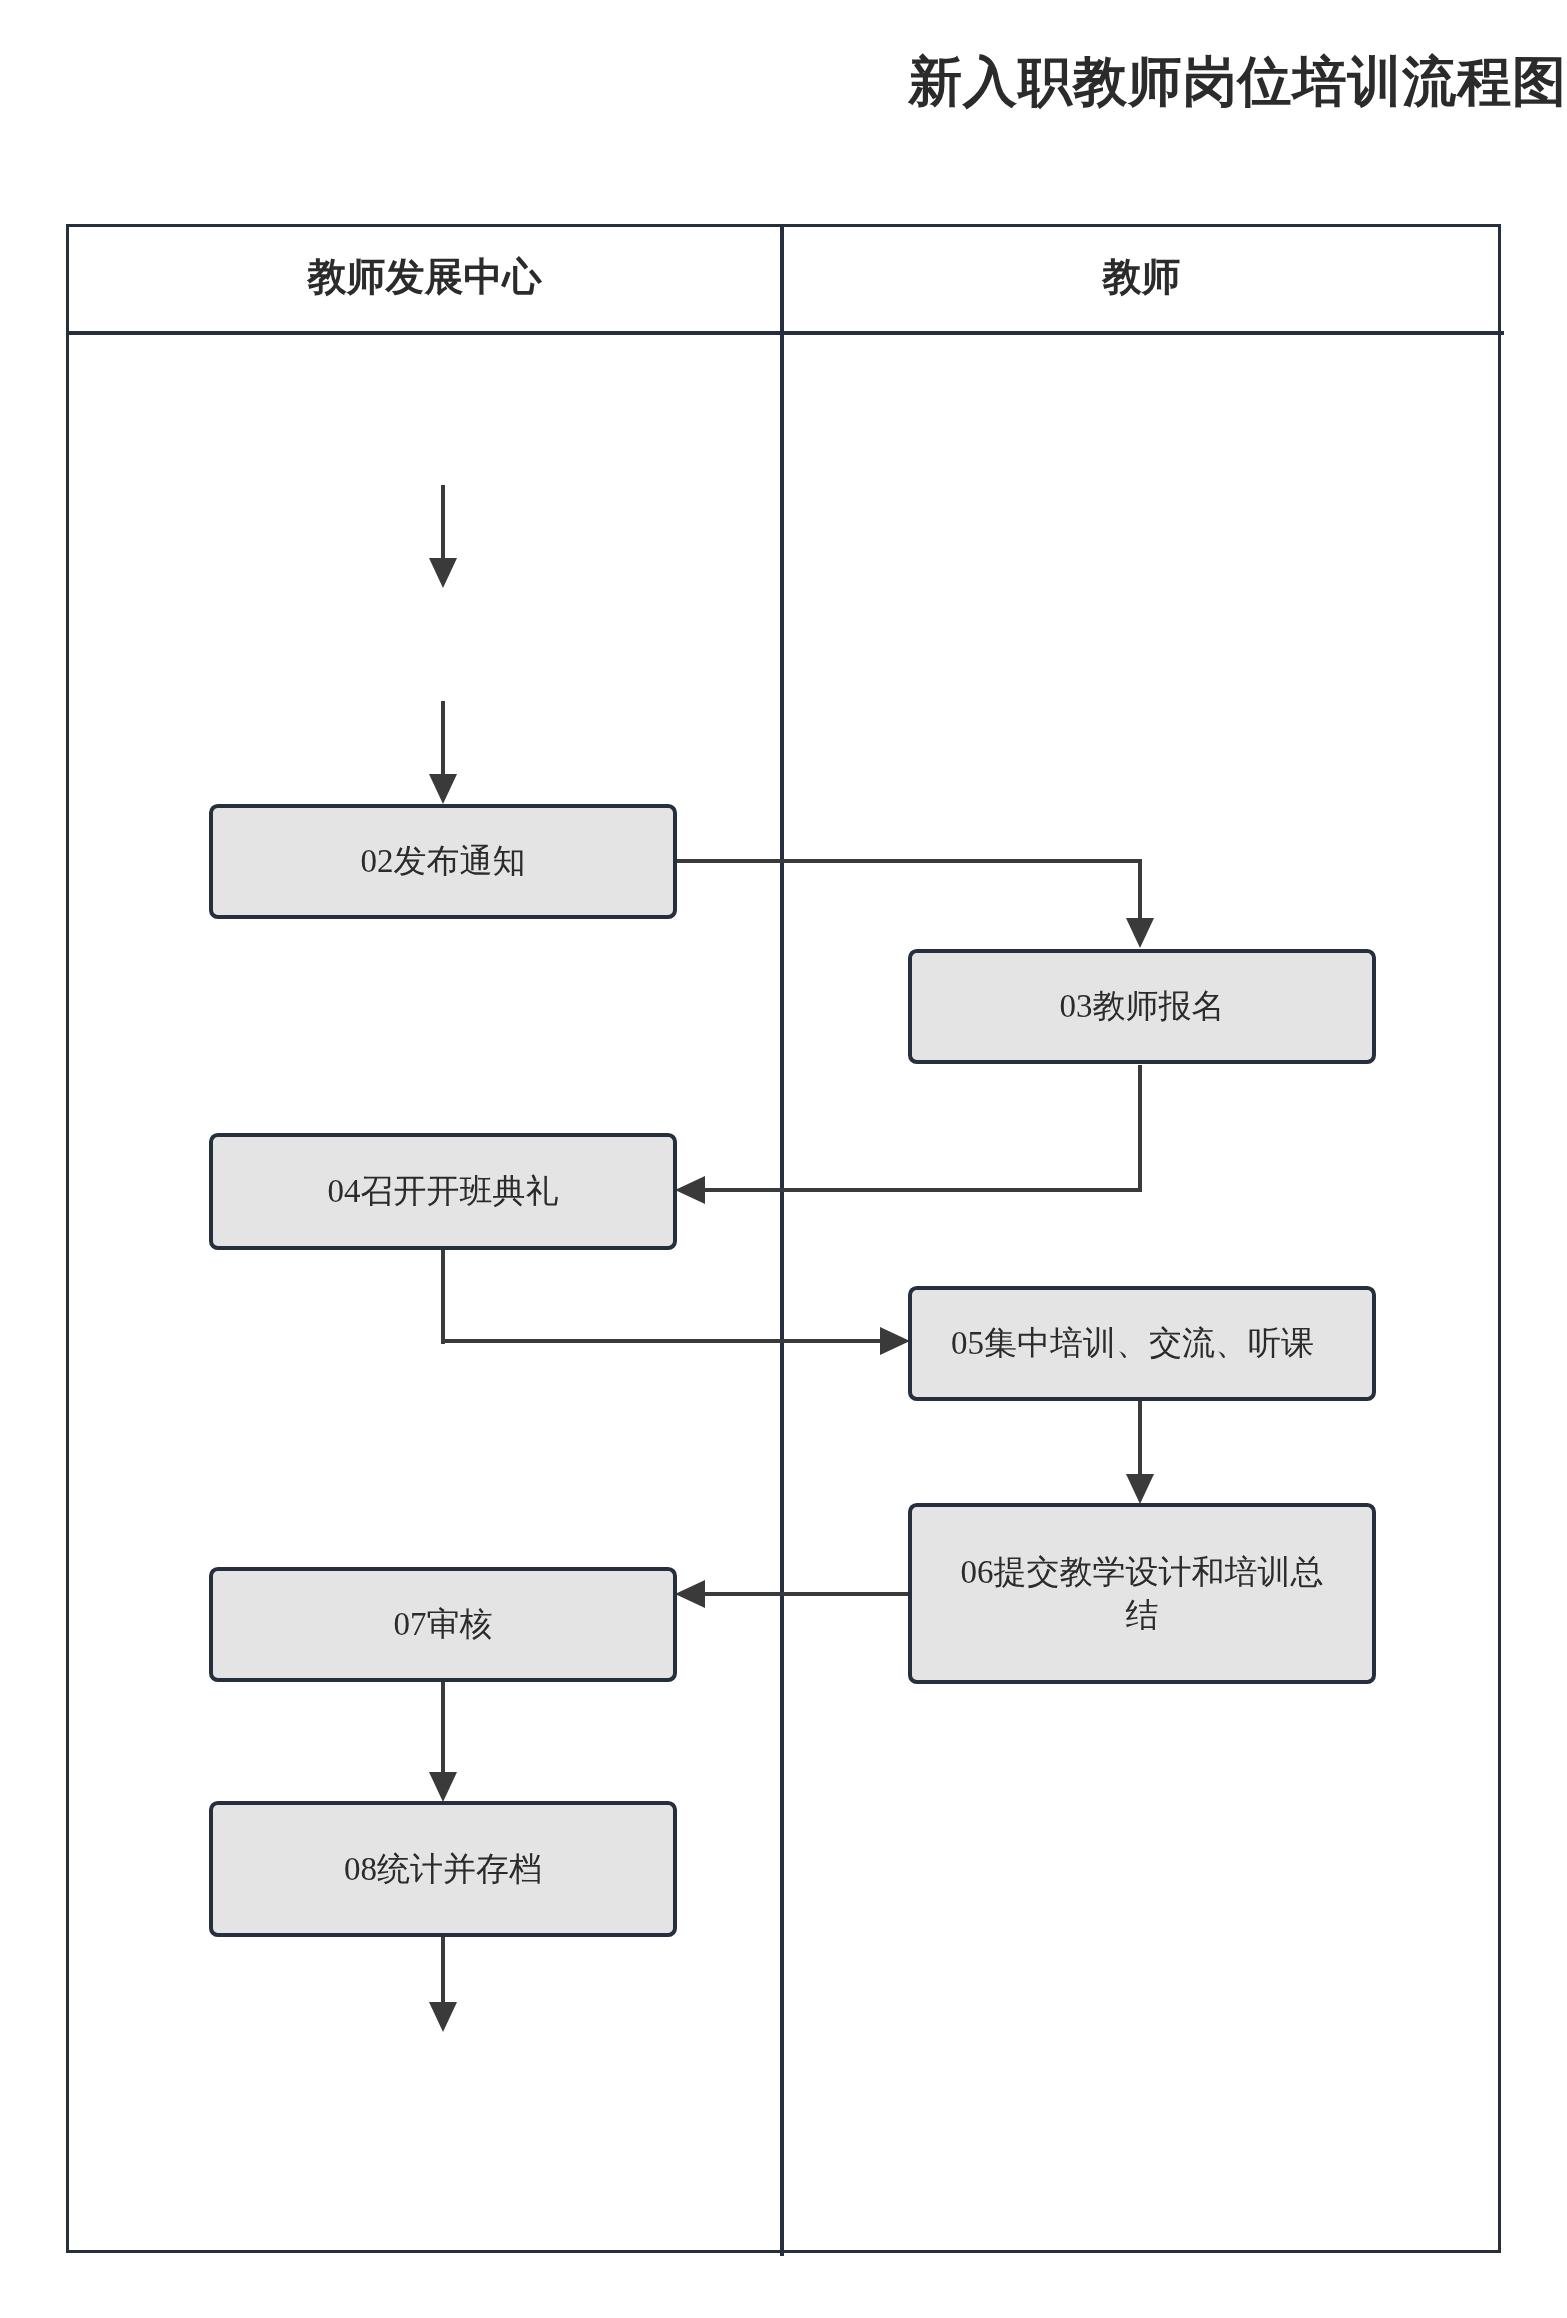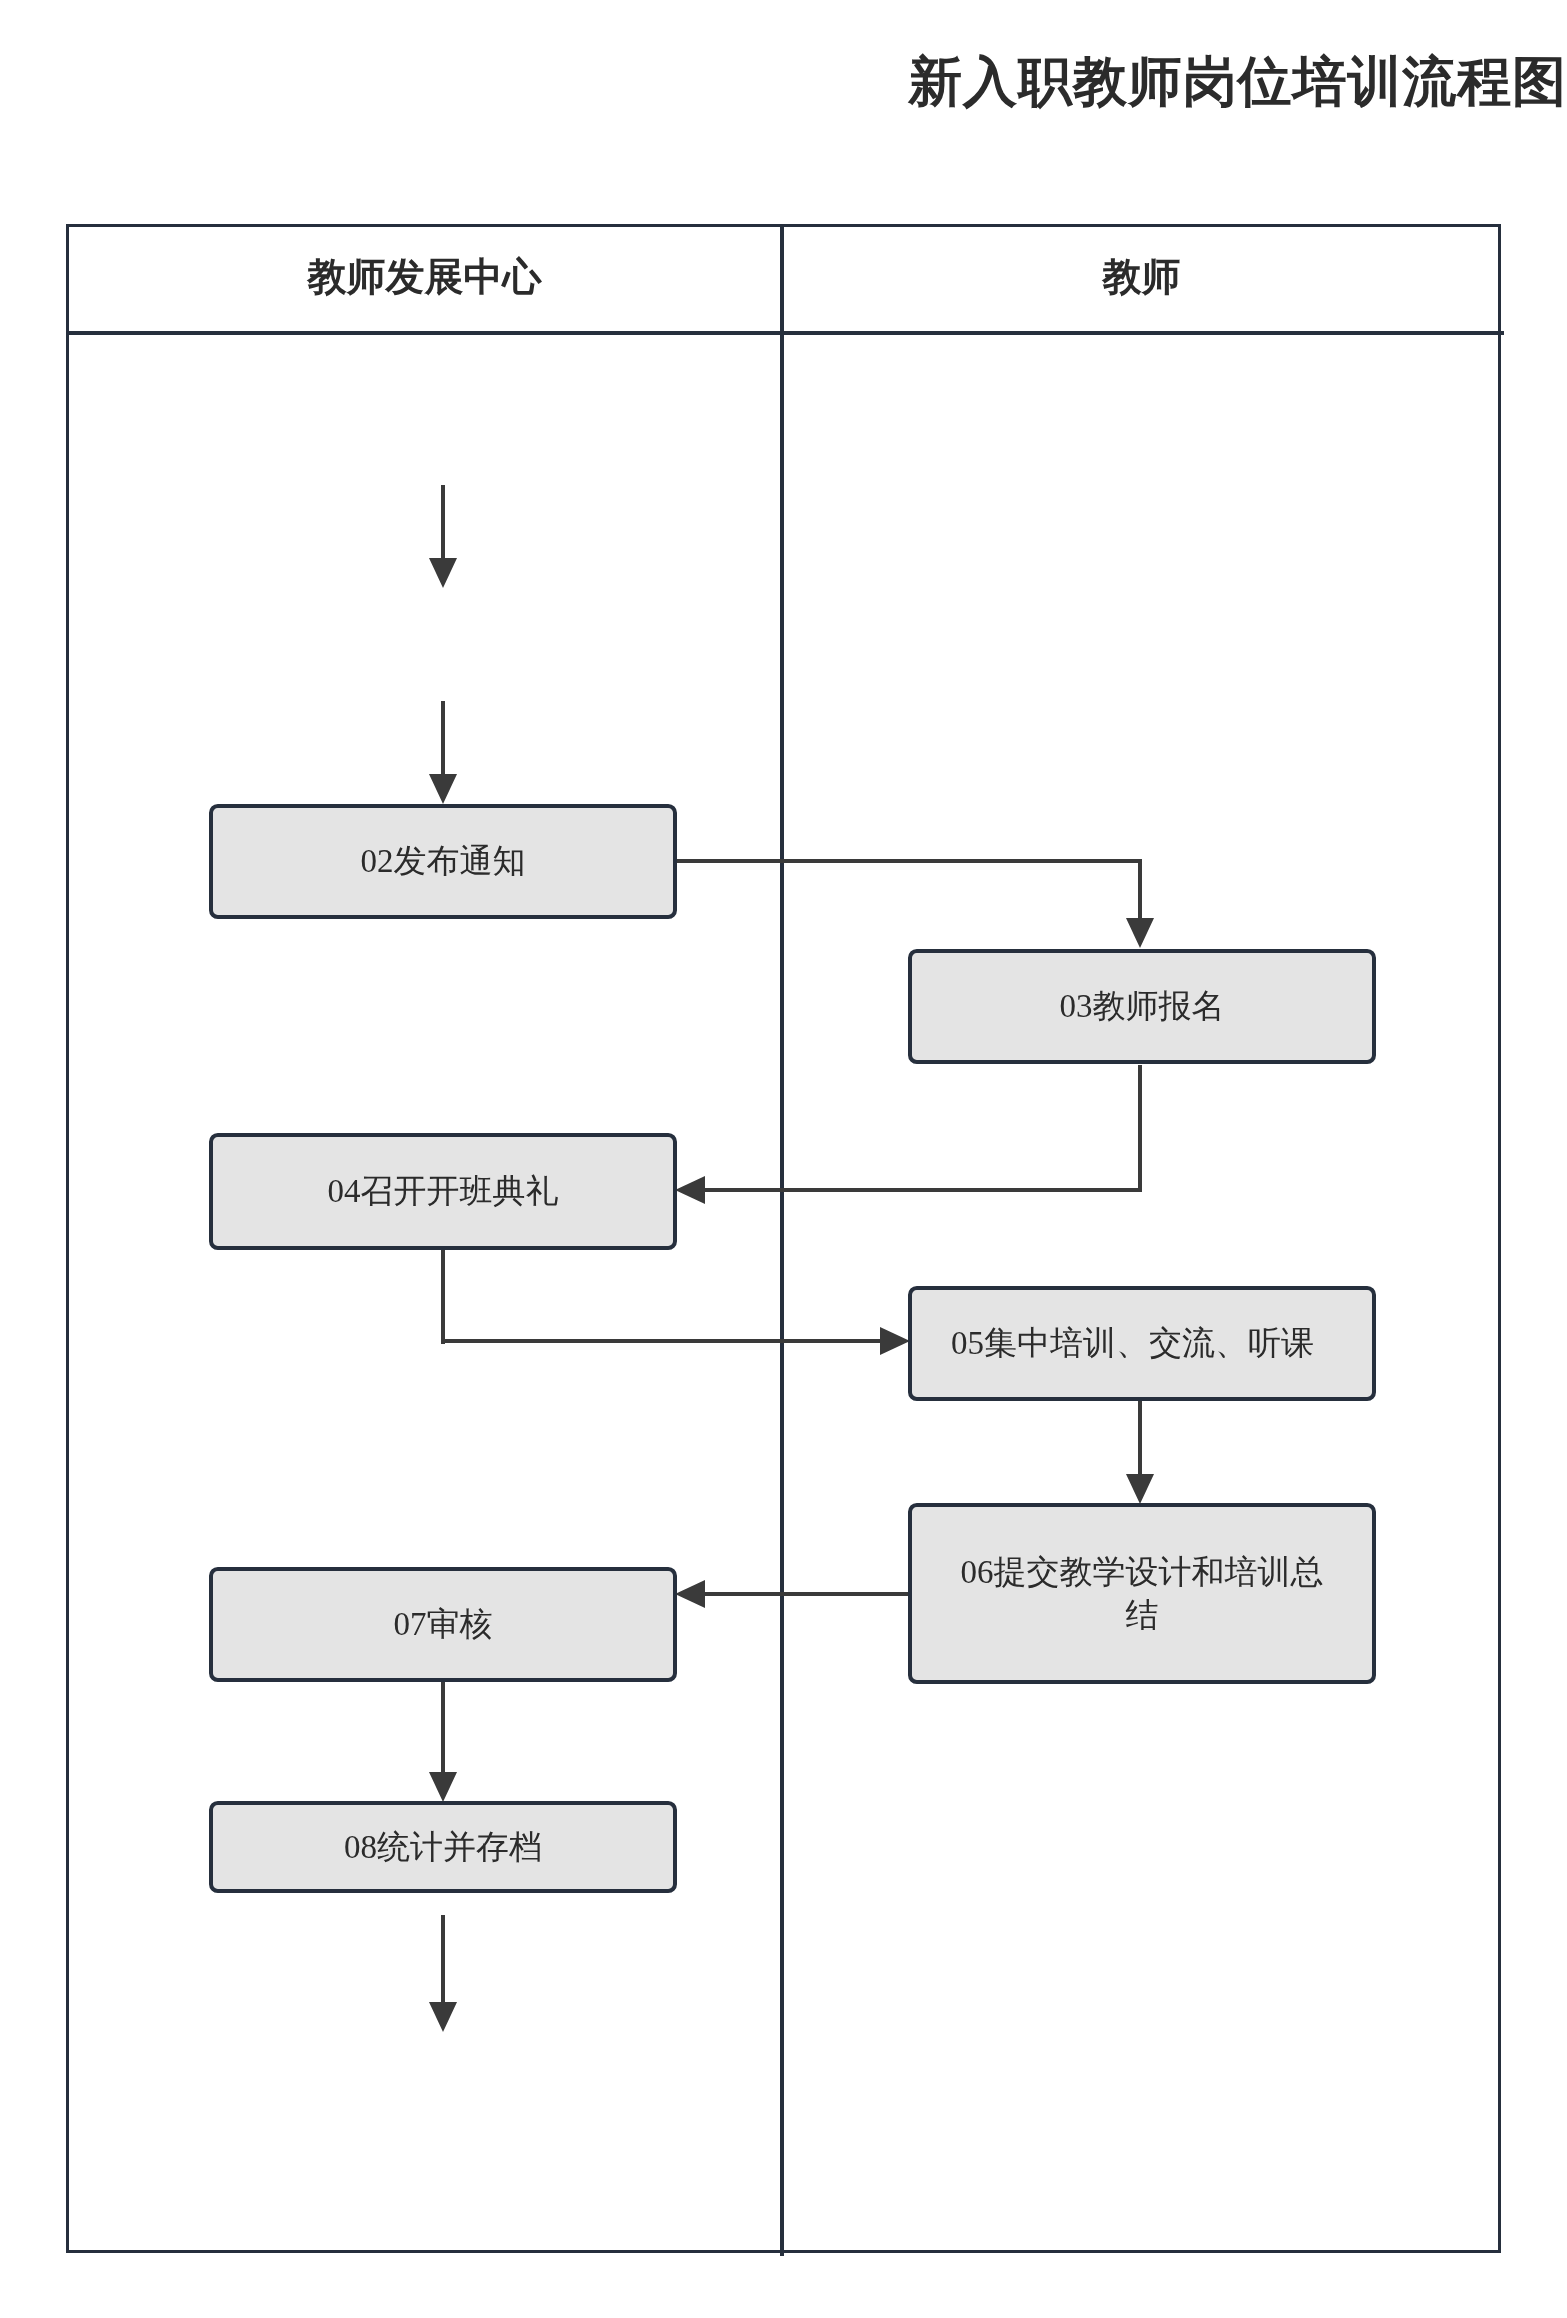--- a/index.html
+++ b/index.html
@@ -189,19 +189,19 @@
   </div>
 
   <div class="node" style="left:908px; top:1503px; width:468px; height:181px; padding-left:42px; padding-right:42px;">
     <span>06提交教学设计和培训总结</span>
   </div>
 
   <div class="node" style="left:209px; top:1567px; width:468px; height:115px;">
     <span>07审核</span>
   </div>
 
-  <div class="node" style="left:209px; top:1801px; width:468px; height:92px;">
+  <div class="node" style="left:209px; top:1801px; width:468px; height:136px;">
     <span>08统计并存档</span>
   </div>
 
 
 </div>
 
 
 </body></html>

